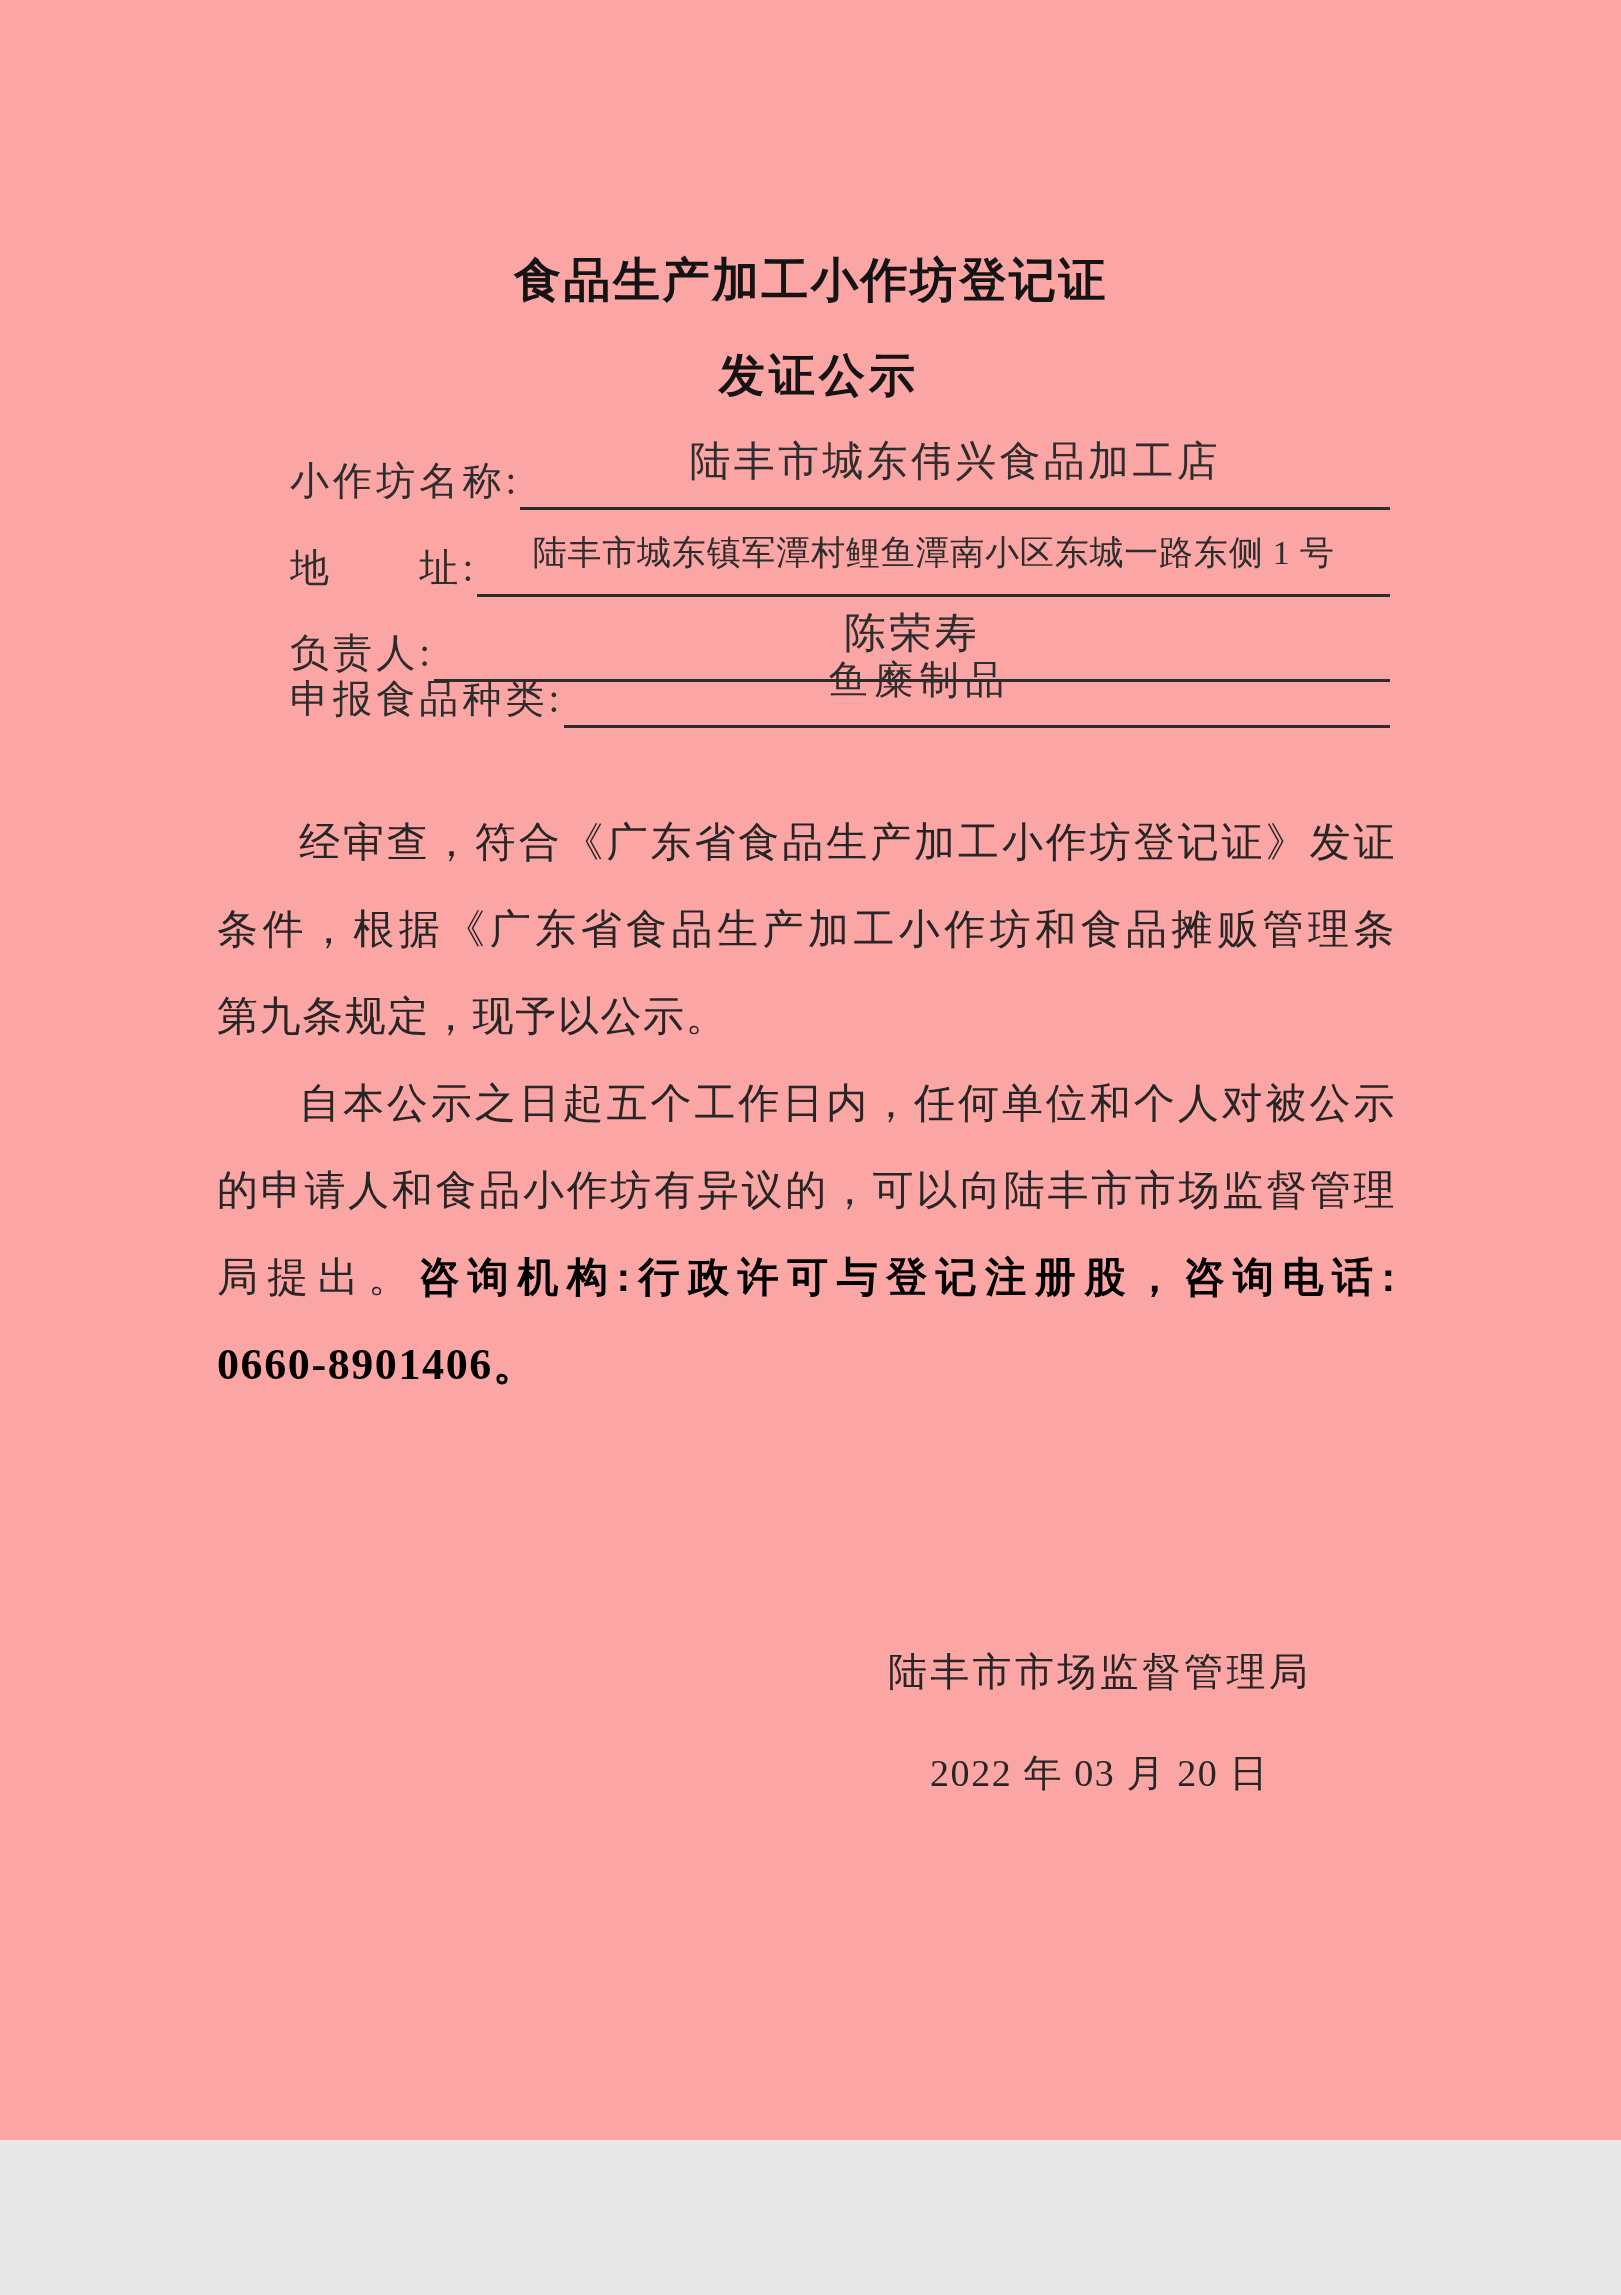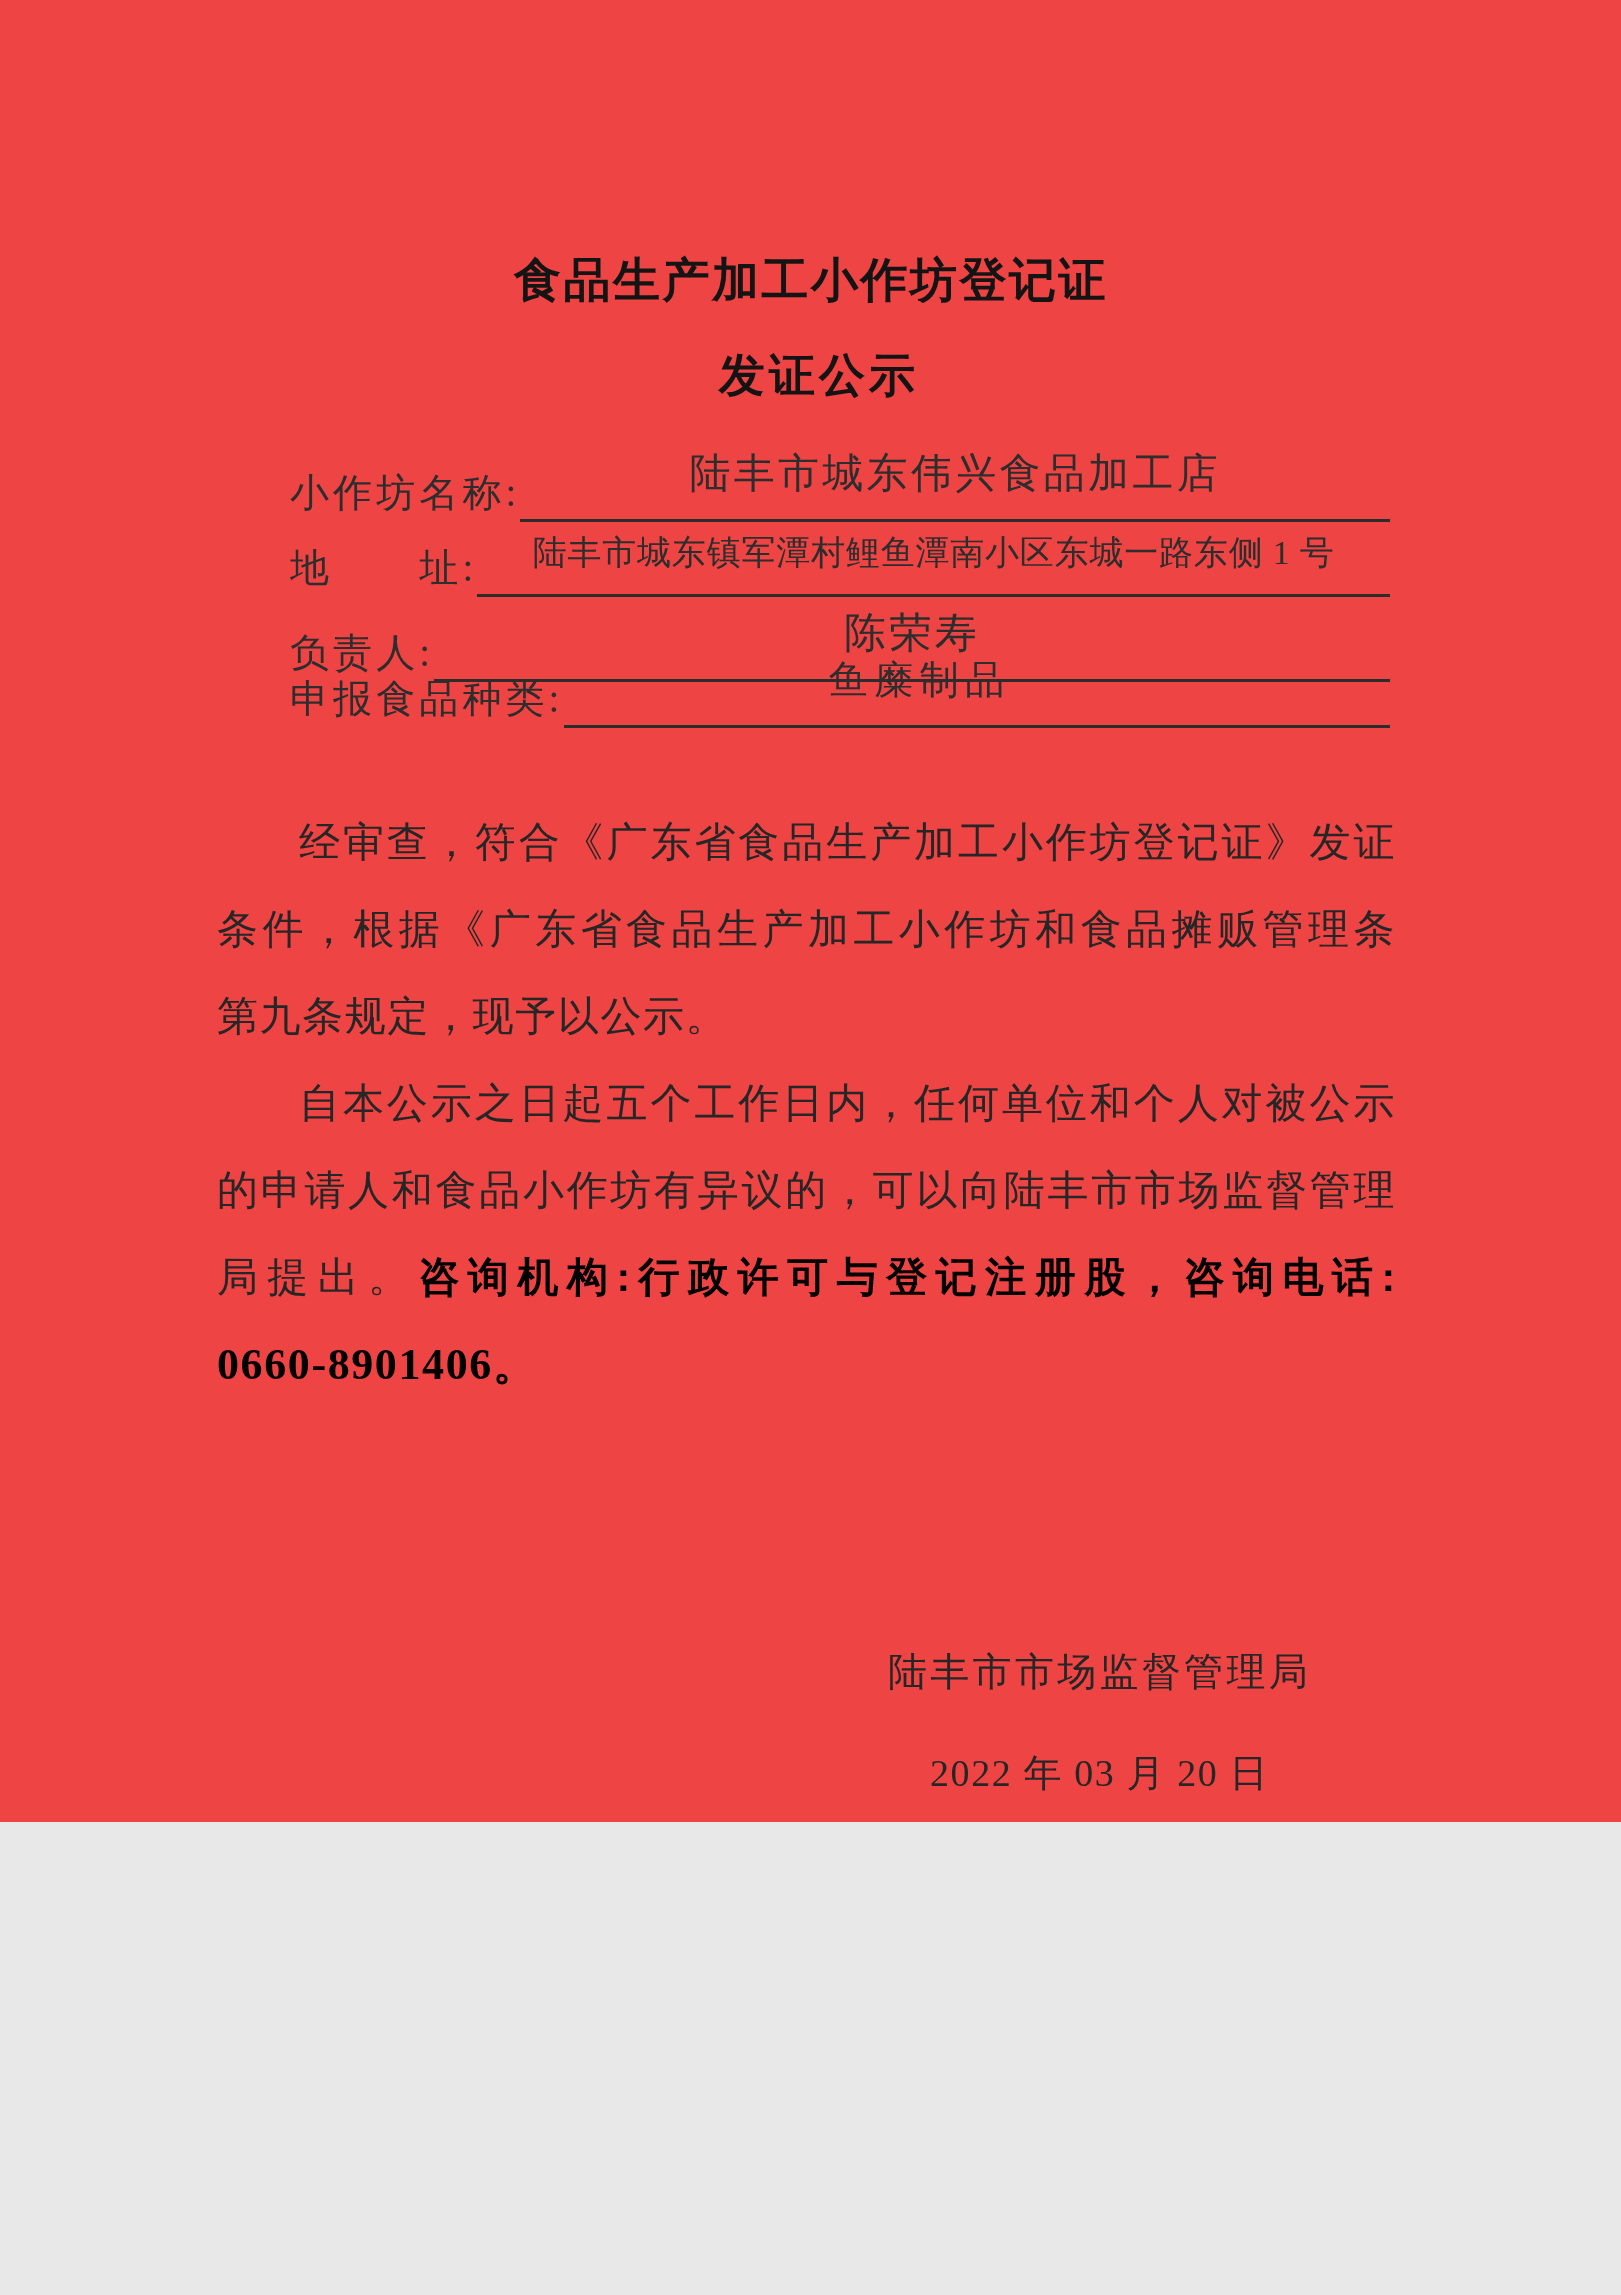--- a/index.html
+++ b/index.html
@@ -1,22 +1,22 @@
 <!DOCTYPE html>
 <html style="font-size:13px"><head>
 <meta charset="utf-8">
 <style>
   html, body { margin: 0; padding: 0; }
   body { background: #e8e8e8; }
   .page {
     position: relative;
     width: 1622px;
-    height: 1822px;
+    height: 2140px;
     margin: 0 auto;
-    background: #ef4444;
+    background: #fca5a5;
     overflow: hidden;
     color: #262626;
     font-family: "Liberation Serif", "DejaVu Serif", serif;
   }
   
   .title-main {
     position: absolute;
     top: 249px; left: 0; width: 100%;
     text-align: center;
     font-family: "Liberation Sans", "DejaVu Sans", sans-serif;
@@ -39,21 +39,21 @@
   }
   
   .form-row {
     position: absolute;
     left: 290px;
     width: 1100px;
     height: 62px;
     display: flex;
     align-items: flex-end;
   }
-  .row-1 { top: 460px; }
+  .row-1 { top: 448px; }
   .row-2 { top: 535px; }
   .row-3 { top: 620px; }
   .row-4 { top: 666px; }
   .field-label {
     font-size: 39px;
     letter-spacing: 4.1px;
     color: #2d2d2d;
     white-space: pre;
     padding-bottom: 1.6px;
     flex: 0 0 auto;

